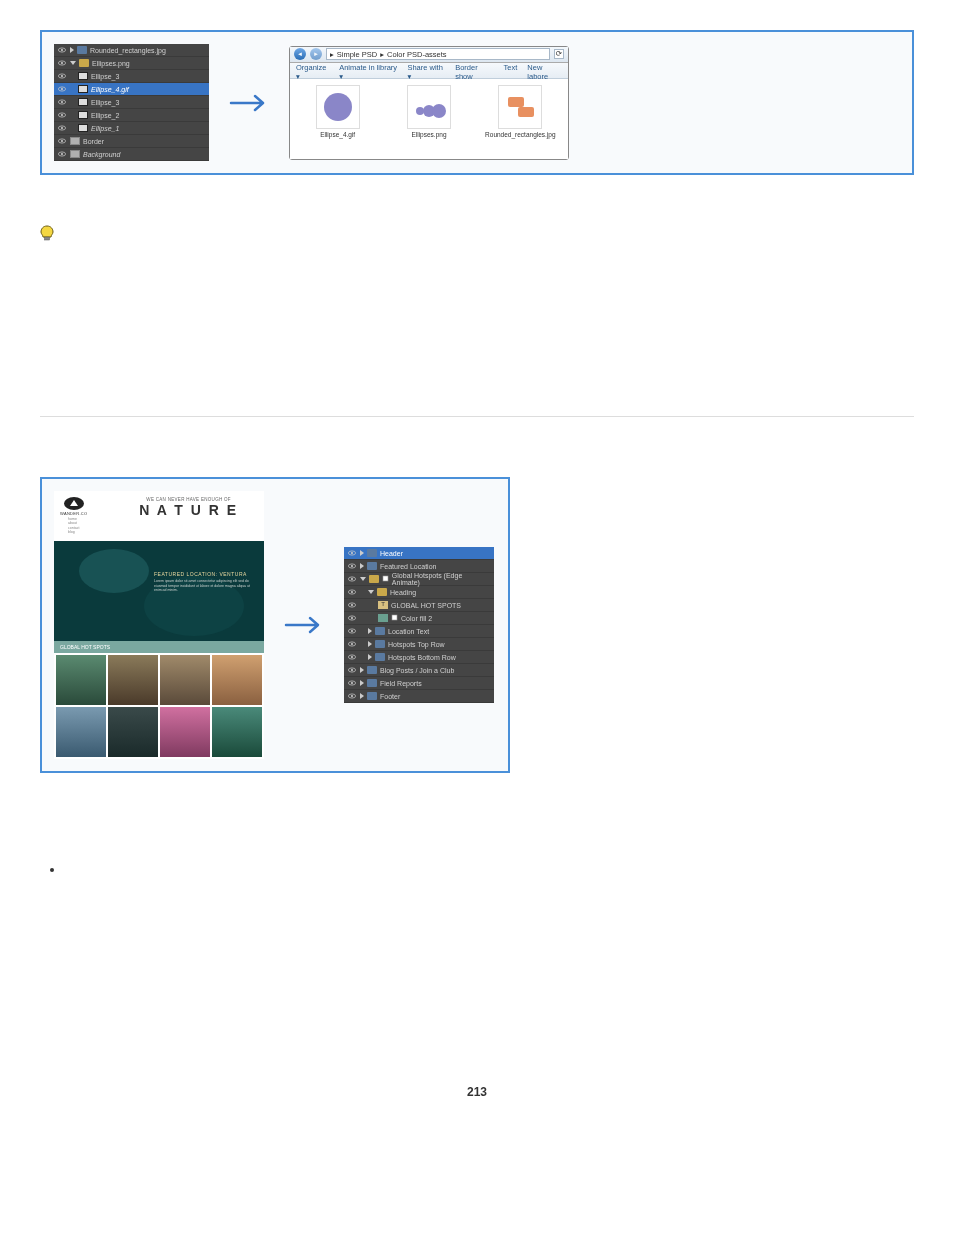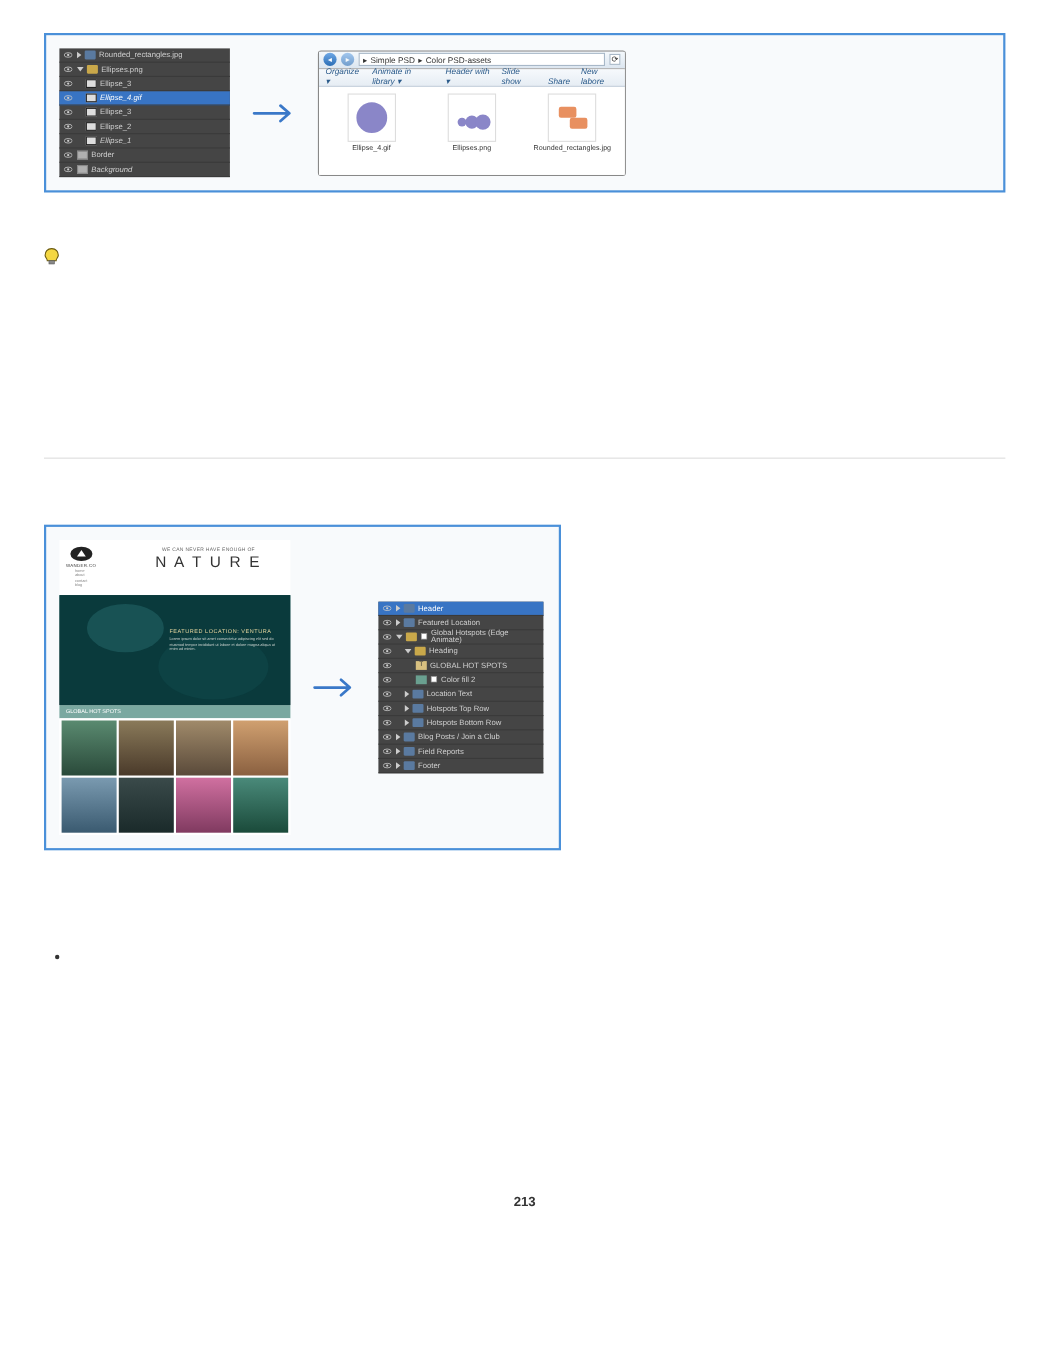--- a/index.html
+++ b/index.html
@@ -91,26 +91,25 @@
   .nav-circle {
     width:12px;height:12px;border-radius:50%;background:linear-gradient(#6fa8e6,#2a6db5);
     display:inline-flex;align-items:center;justify-content:center;color:#fff;font-size:7px;
   }
   .addr-bar {
     flex:1;background:#fff;border:1px solid #a8b8c8;height:12px;display:flex;align-items:center;padding:0 3px;gap:3px;
   }
   .toolbar-row {
     background:linear-gradient(#f6f9fc,#e6edf4);
     height:16px;
-    display:flex;align-items:flex-end;
+    display:flex;align-items:flex-start;
     color:#2a5a8a;
     gap:10px;
     padding:0 6px;
     border-bottom:1px solid #c0cedb;
-    font-style:italic;
   }
   .explorer-body {
     background:#fff;
     height:80px;
     display:flex;
     justify-content:space-around;
     align-items:flex-start;
     padding:6px 2px;
   }
   .file-item {
@@ -311,23 +310,23 @@
         <span>▸</span>
         <span>Simple PSD</span>
         <span>▸</span>
         <span>Color PSD-assets</span>
       </div>
       <span style="width:10px;height:10px;background:#fff;border:1px solid #a8b8c8;text-align:center;line-height:8px;">⟳</span>
     </div>
     <div class="toolbar-row">
       <span>Organize ▾</span>
       <span>Animate in library ▾</span>
-      <span>Header with ▾</span>
-      <span>Slide show</span>
-      <span>Share</span>
+      <span>Share with ▾</span>
+      <span>Border show</span>
+      <span>Text</span>
       <span>New labore</span>
     </div>
     <div class="explorer-body">
       <div class="file-item">
         <div class="file-thumb">
           <svg width="36" height="36">
               <circle cx="18" cy="18" r="14" fill="#8a86c8"></circle>
             </svg>
         </div>
         <span>Ellipse_4.gif</span>
@@ -375,21 +374,21 @@
         <div class="logo-badge">
           <svg width="12" height="12" viewBox="0 0 12 12">
               <path d="M2 9 L6 3 L10 9 Z" fill="#fff"></path>
             </svg>
         </div>
         <div style="font-size:4px;letter-spacing:0.3px">WANDER.CO</div>
         <div style="font-size:3.5px;color:#888;line-height:1.3">home<br>about<br>contact<br>blog</div>
       </div>
       <div class="nature-block">
         <div style="font-size:4.5px;color:#666;letter-spacing:0.3px">WE CAN NEVER HAVE ENOUGH OF</div>
-        <div style="font-size:14px;font-weight:400;letter-spacing:2px">N A T U R E</div>
+        <div style="font-size:14px;font-weight:700;letter-spacing:2px">N A T U R E</div>
       </div>
     </div>
     <div class="hero">
       <svg width="100%" height="100%" viewBox="0 0 210 100" preserveAspectRatio="none" style="position:absolute;inset:0">
         <rect width="210" height="100" fill="#0a3a3c"></rect>
         <ellipse cx="60" cy="30" rx="35" ry="22" fill="#185254"></ellipse>
         <ellipse cx="140" cy="65" rx="50" ry="30" fill="#0d4244"></ellipse>
       </svg>
       <div style="position:relative;margin-top:20px;margin-left:90px;">
         <div style="font-size:5px;letter-spacing:0.5px;color:#e8d8a0">FEATURED LOCATION: VENTURA</div>

